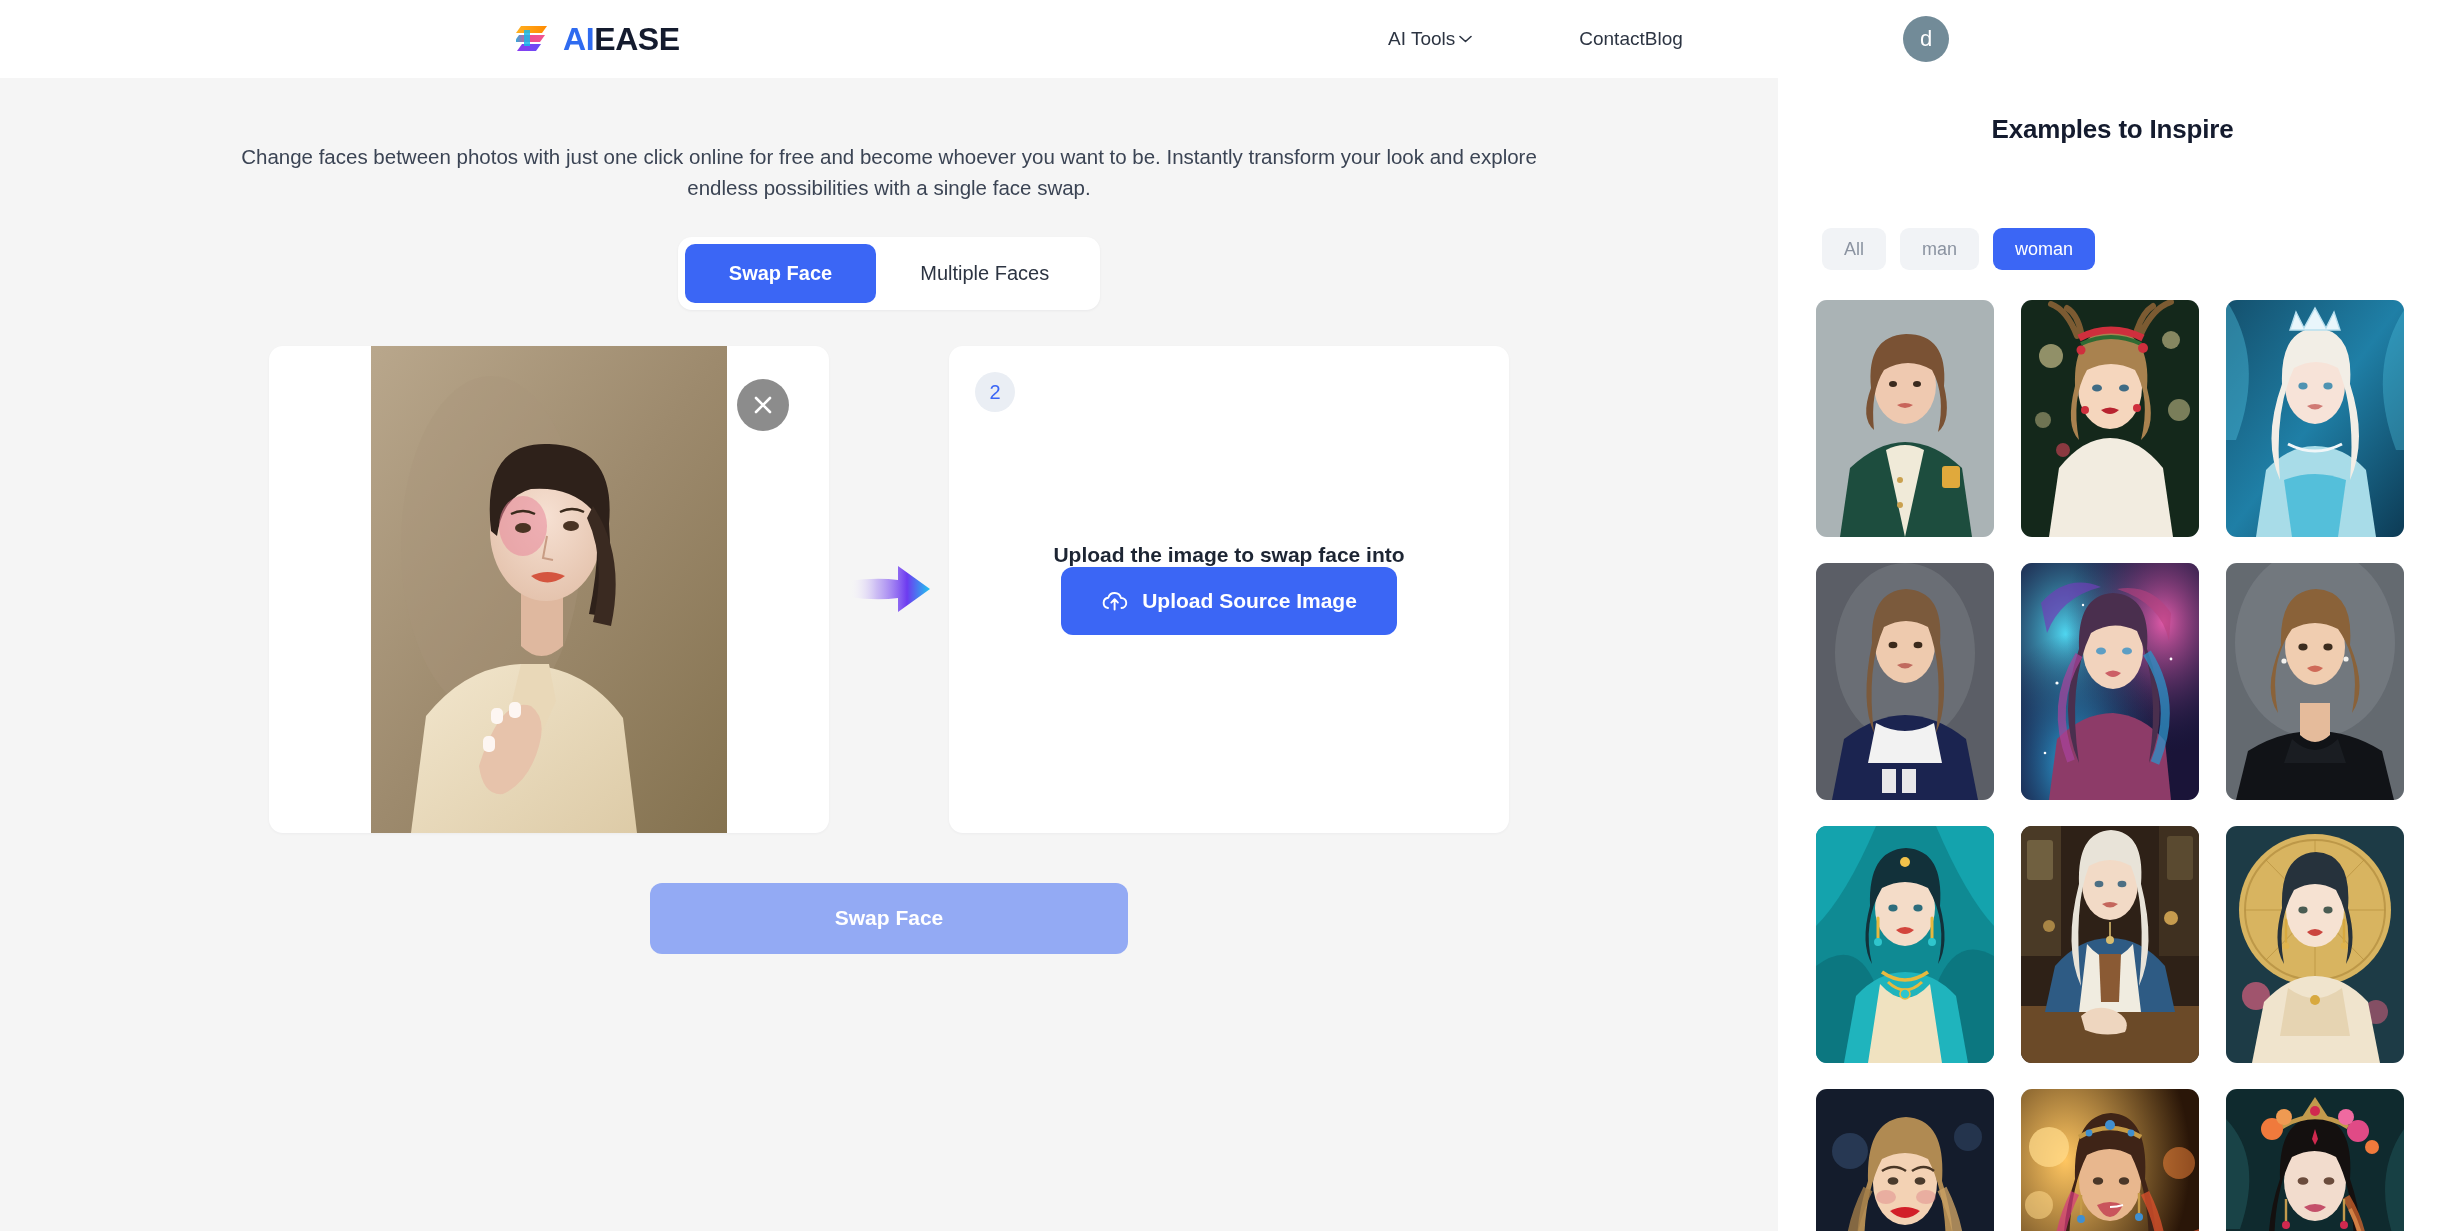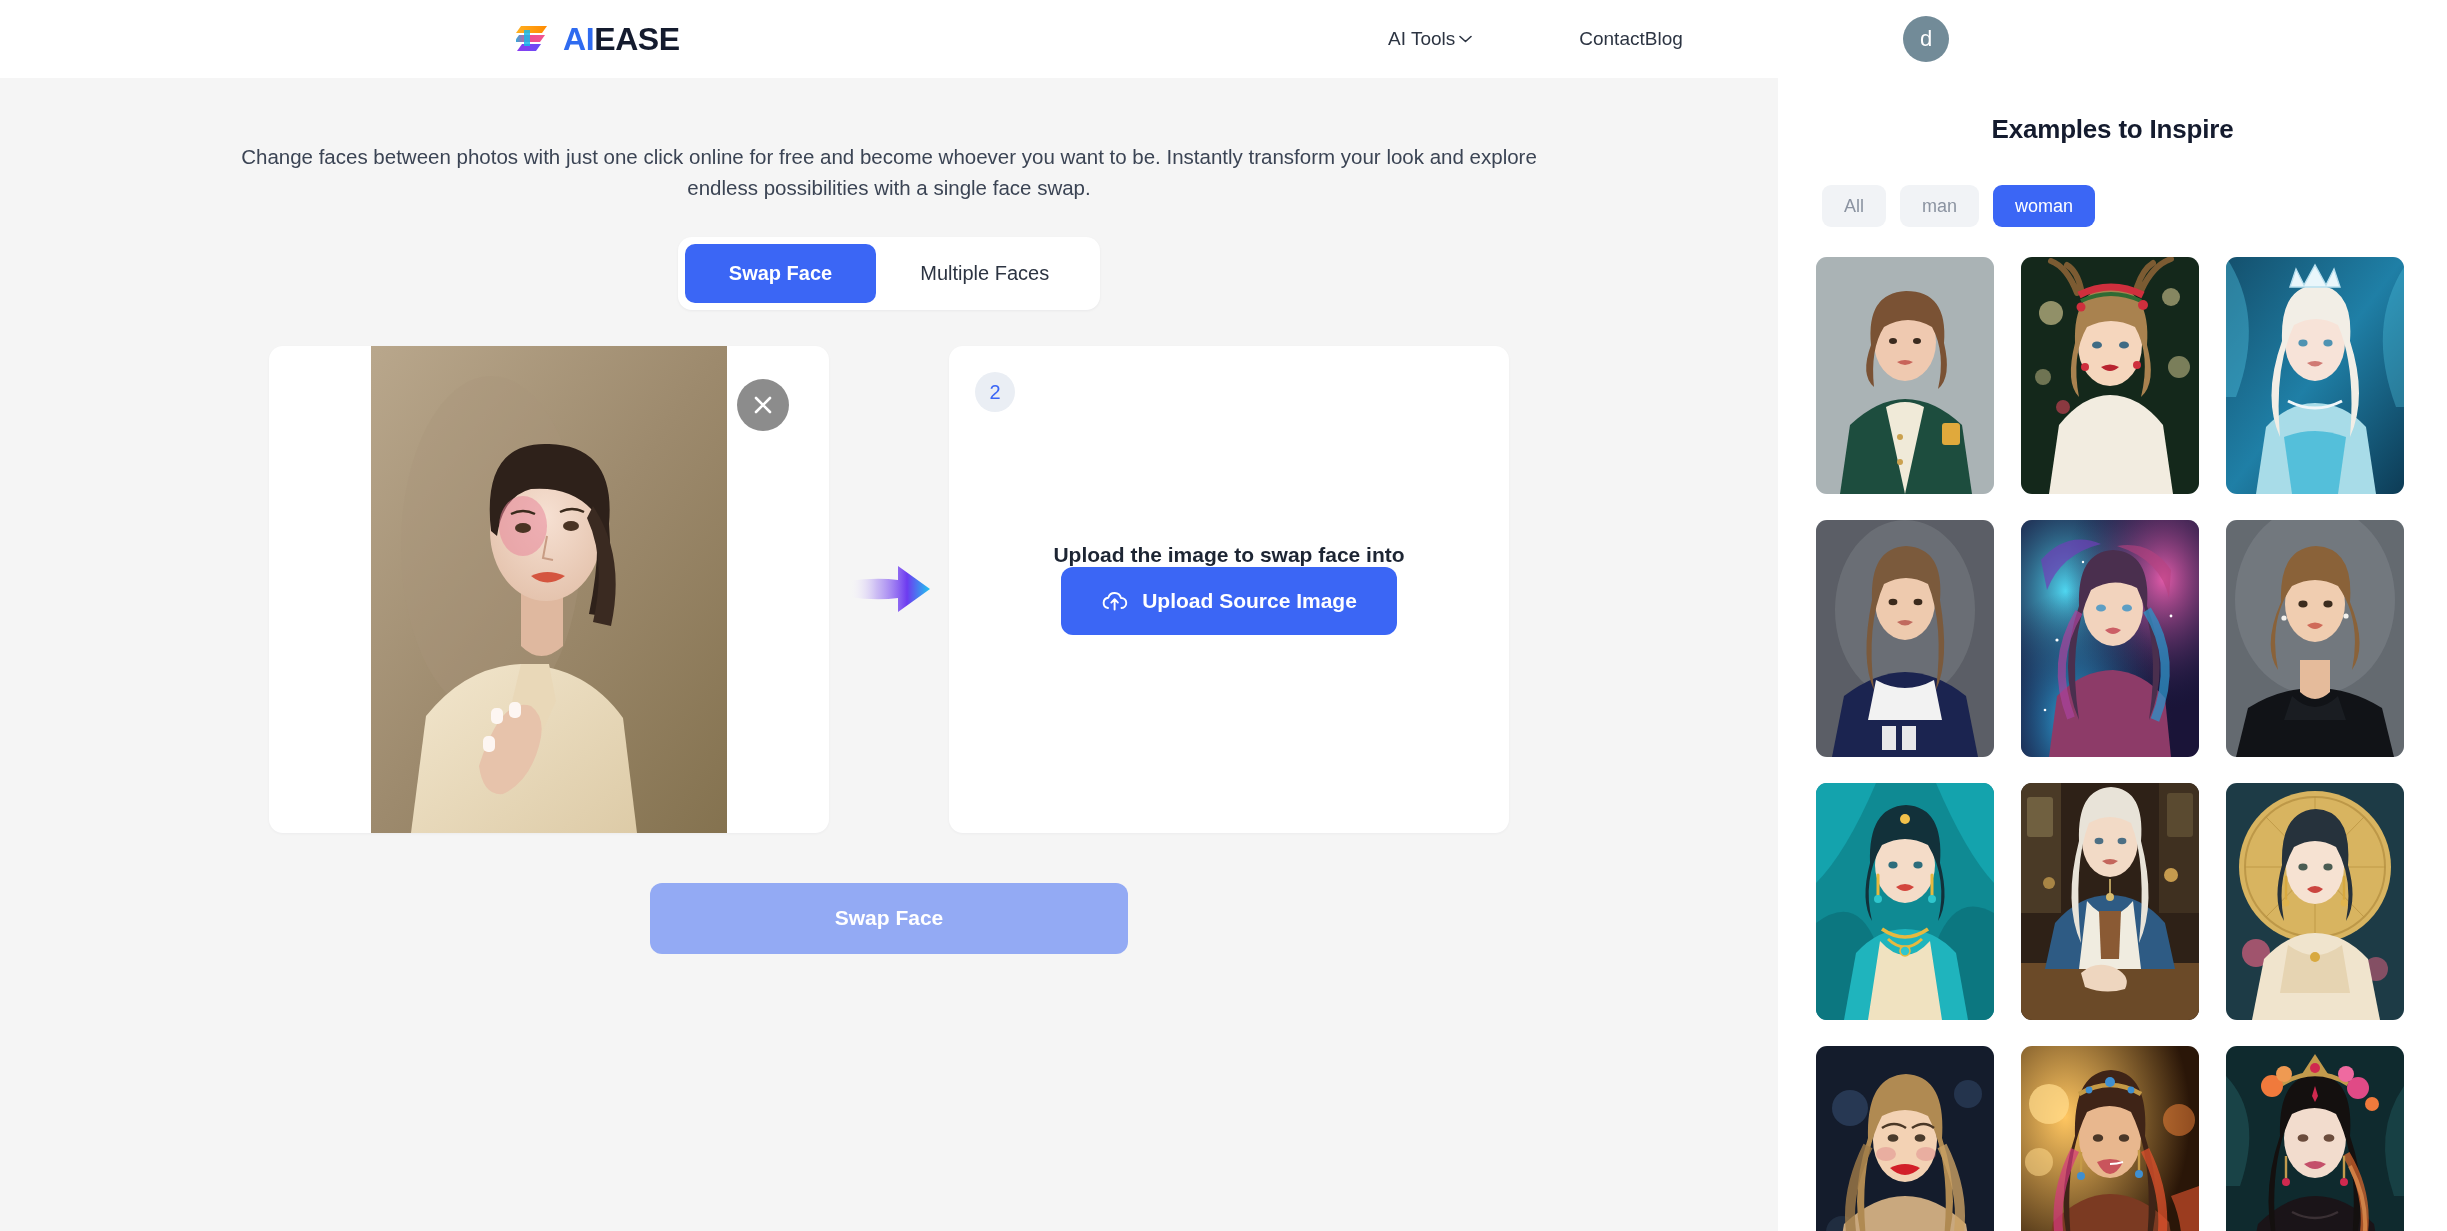--- a/index.html
+++ b/index.html
@@ -136,21 +136,21 @@
   .side-title { font-size: 26px; font-weight: 700; color: #141b2e; letter-spacing: -0.2px; }
   .chips {
     margin-top: 40px; width: 593px;
     display: flex; gap: 14px; align-self: center;
     padding-left: 6px;
   }
   .chip {
     height: 42px; padding: 0 22px; border-radius: 9px; border: 0;
     background: #f1f3f6; color: #8b93a1;
     font-size: 18px; font-family: inherit; cursor: pointer;
-    display: flex; align-items: center; justify-content: center;
+    display: flex; align-items: center; justify-content: center; margin-top: 43px;
   }
   .chip.active { background: #3b66f5; color: #ffffff; }
   .grid {
     margin-top: 30px; width: 593px;
     display: grid; grid-template-columns: repeat(3, 178px);
     gap: 26px 27px; align-self: center;
   }
   .thumb {
     width: 178px; height: 237px; border-radius: 11px;
     overflow: hidden; position: relative; cursor: pointer;

